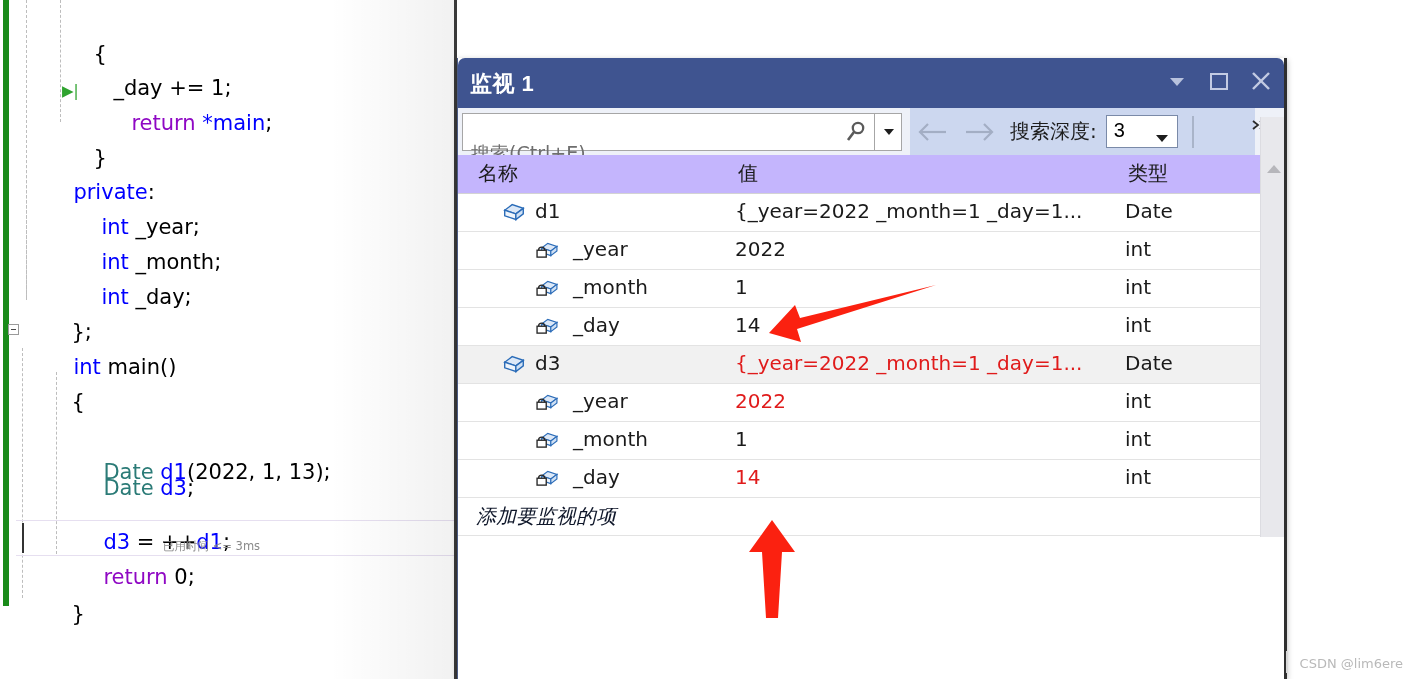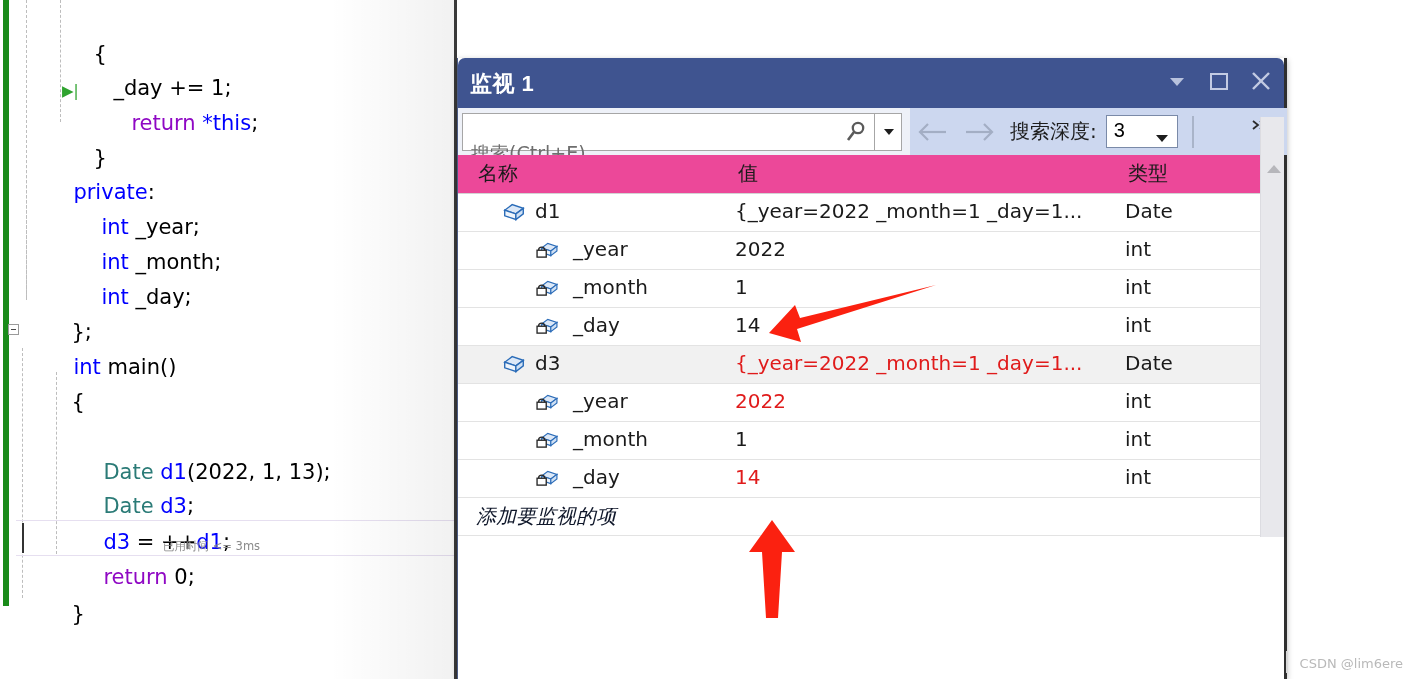--- a/index.html
+++ b/index.html
@@ -176,21 +176,21 @@
     border: 1px solid #a6a6a6;
     border-left: none;
     background: #ffffff;
     box-sizing: border-box;
     position: relative;
   }
   .nav-group {
     position: absolute;
     left: 452px; top: 0;
     height: 47px;
-    width: 377px;
+    width: 345px;
     background: #ccd7ef;
     display: flex;
     align-items: center;
   }
   .arrow-btn {
     width: 46px; height: 40px;
     display: flex; align-items: center; justify-content: center;
     color: #9aa6bd;
   }
   .depth-label {
@@ -232,21 +232,21 @@
   }
 
   
   .grid {
     position: relative;
     background: #ffffff;
   }
   .ghead {
     position: relative;
     height: 38px;
-    background: #ec4899;
+    background: #c4b5fd;
     border-bottom: 1px solid #d3d3d3;
   }
   .ghead .cell {
     position: absolute;
     top: 5px;
     font-size: 20px;
     color: #1a1a1a;
     font-family: "DejaVu Sans", sans-serif;
   }
   .vline {
@@ -354,21 +354,21 @@
 
       <div class="cline" style="top:2px; left:40px;">
         <span class="punct">{</span>
       </div>
 
       <div class="cline" style="top:36px; left:60px;">
         <span class="plain">_day += 1;</span>
       </div>
 
       <div class="cline" style="top:71px; left:78px;">
-        <span class="kw2">return </span><span class="kw">*this</span><span class="punct">;</span>
+        <span class="kw2">return </span><span class="kw">*main</span><span class="punct">;</span>
       </div>
       <div class="ret-marker" style="left:62px; top:74px;">▶|</div>
 
       <div class="cline" style="top:106px; left:40px;">
         <span class="punct">}</span>
       </div>
 
       <div class="cline" style="top:175px; left:48px;">
         <span class="kw">int</span><span class="plain"> _year;</span>
       </div>
@@ -391,21 +391,21 @@
         <span class="kw">int</span><span class="brn"> main</span><span class="punct">()</span>
       </div>
 
       <div class="cline" style="top:350px; left:18px;">
         <span class="punct">{</span>
       </div>
 
       <div class="cline" style="top:420px; left:50px;">
         <span class="typ">Date</span><span class="kw"> d1</span><span class="punct">(2022, 1, 13);</span>
       </div>
-      <div class="cline" style="top:454px; left:50px;">
+      <div class="cline" style="top:436px; left:50px;">
         <span class="typ">Date</span><span class="kw"> d3</span><span class="punct">;</span>
       </div>
       <div class="cline" style="top:490px; left:50px;">
         <span class="kw">d3</span><span class="punct"> = ++</span><span class="kw">d1</span><span class="punct">;</span>
       </div>
       <div class="cline" style="top:525px; left:50px;">
         <span class="kw2">return </span><span class="punct">0;</span>
       </div>
 
       <div class="cline" style="top:562px; left:18px;">

